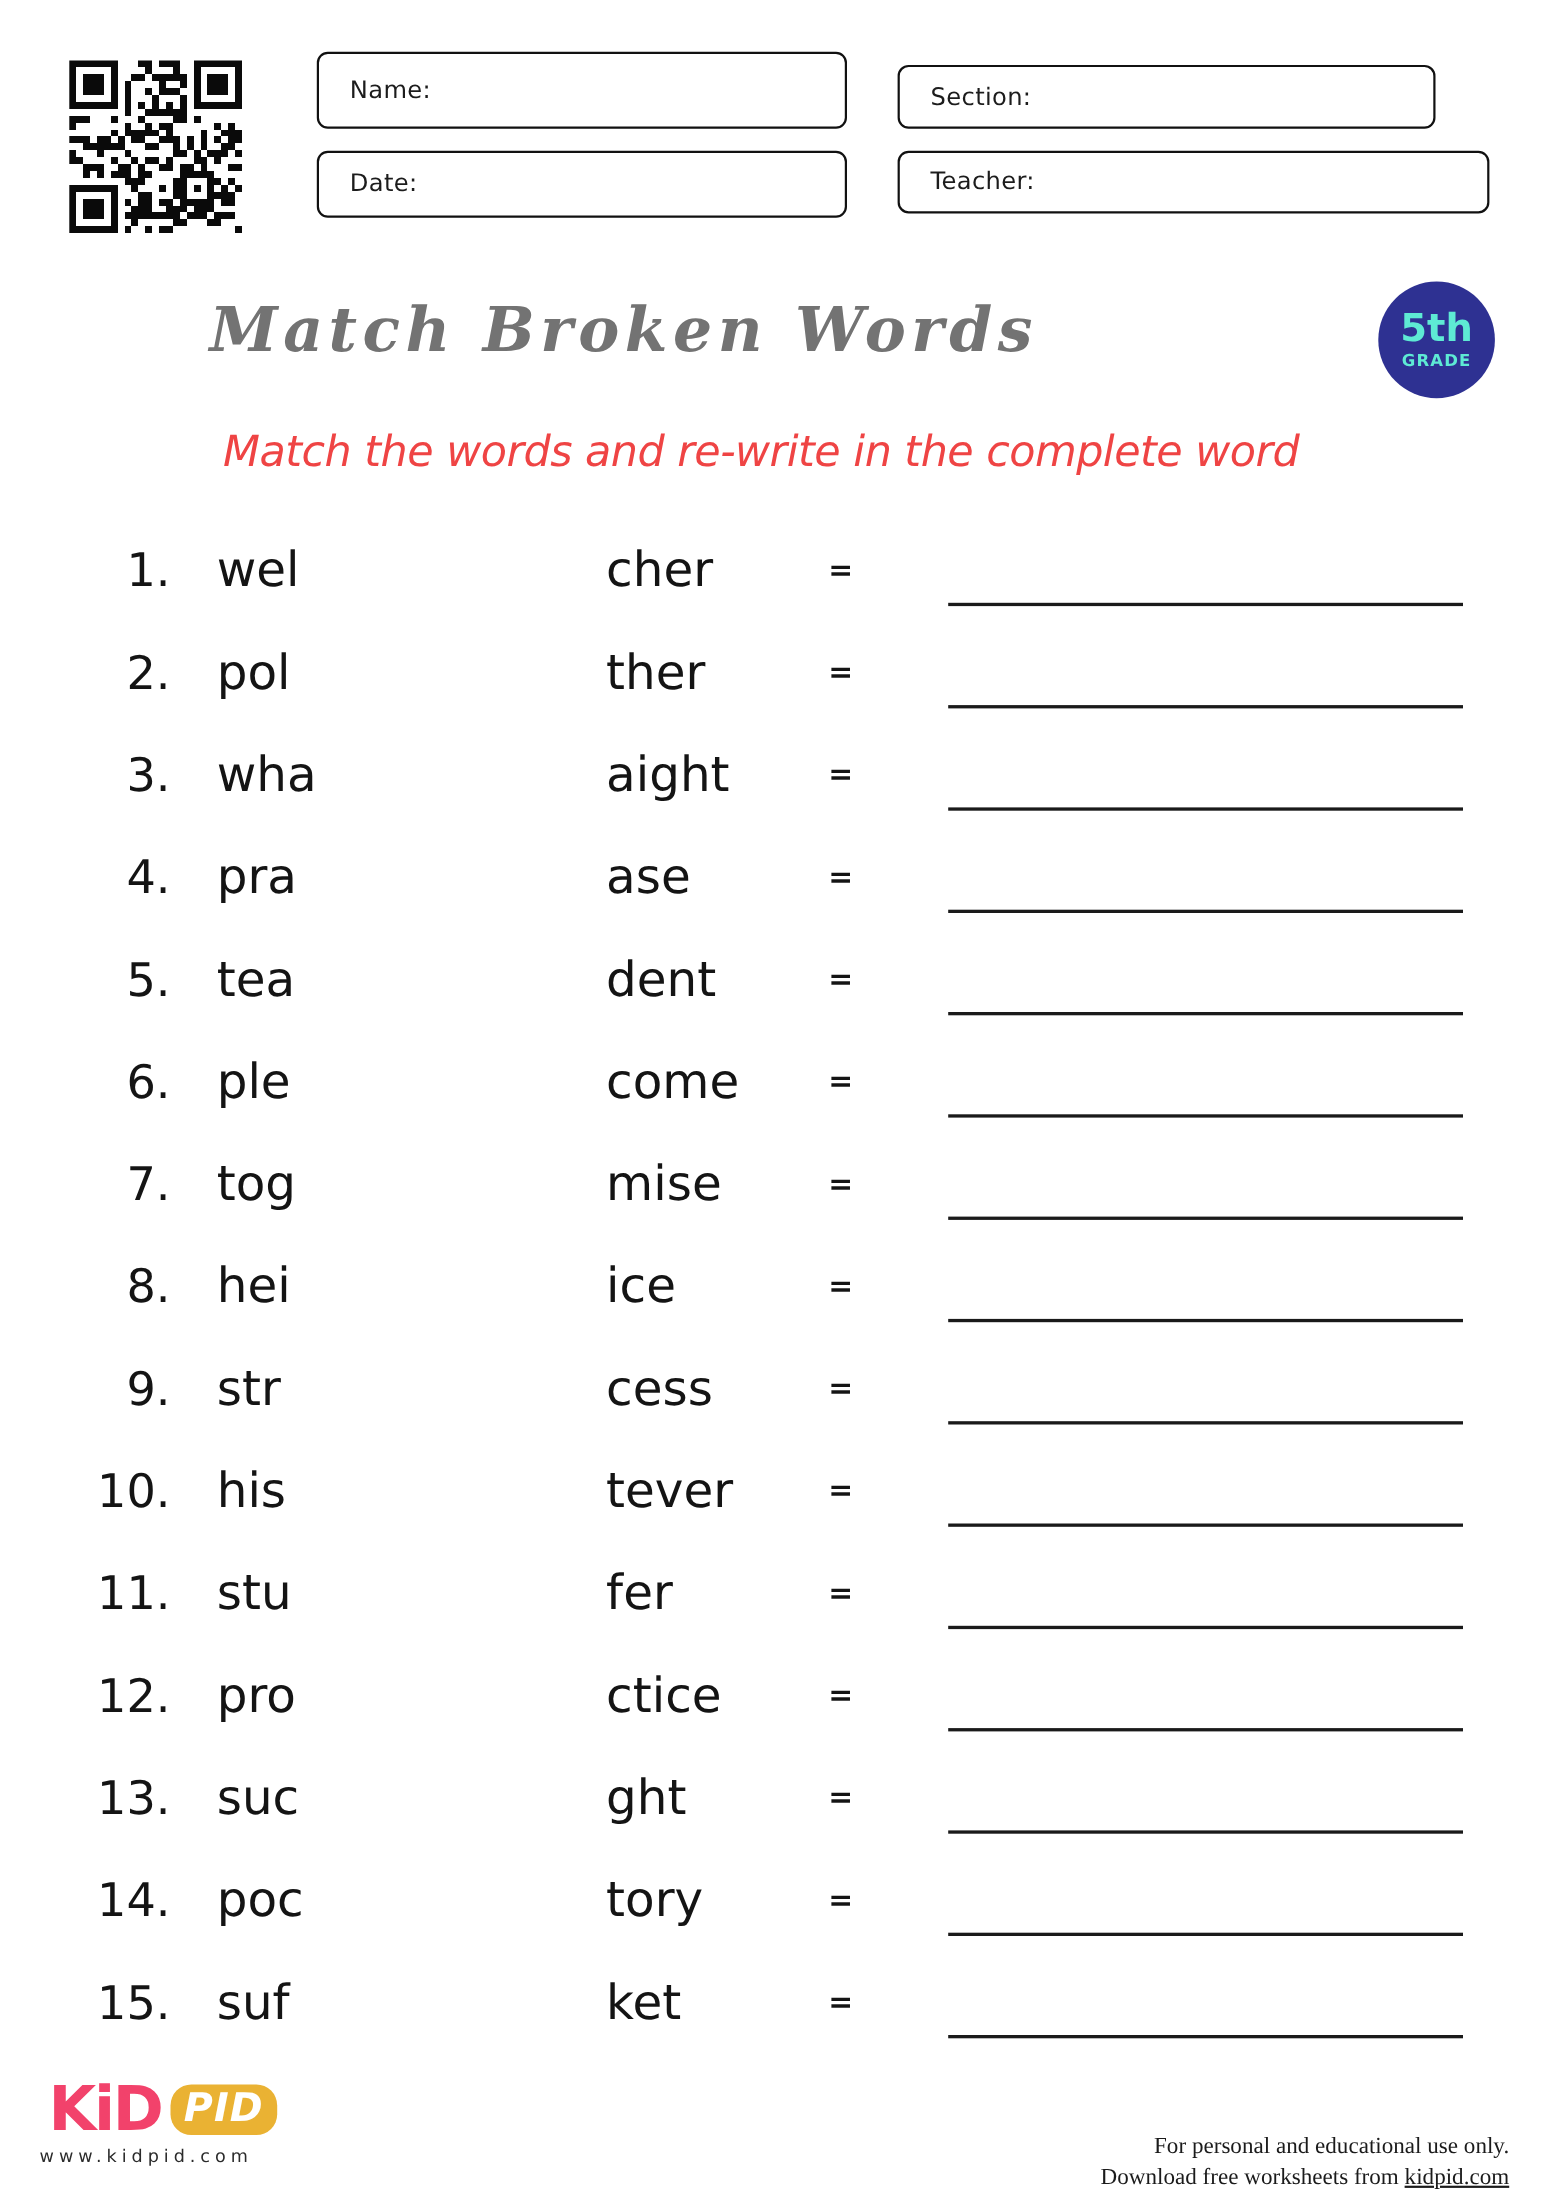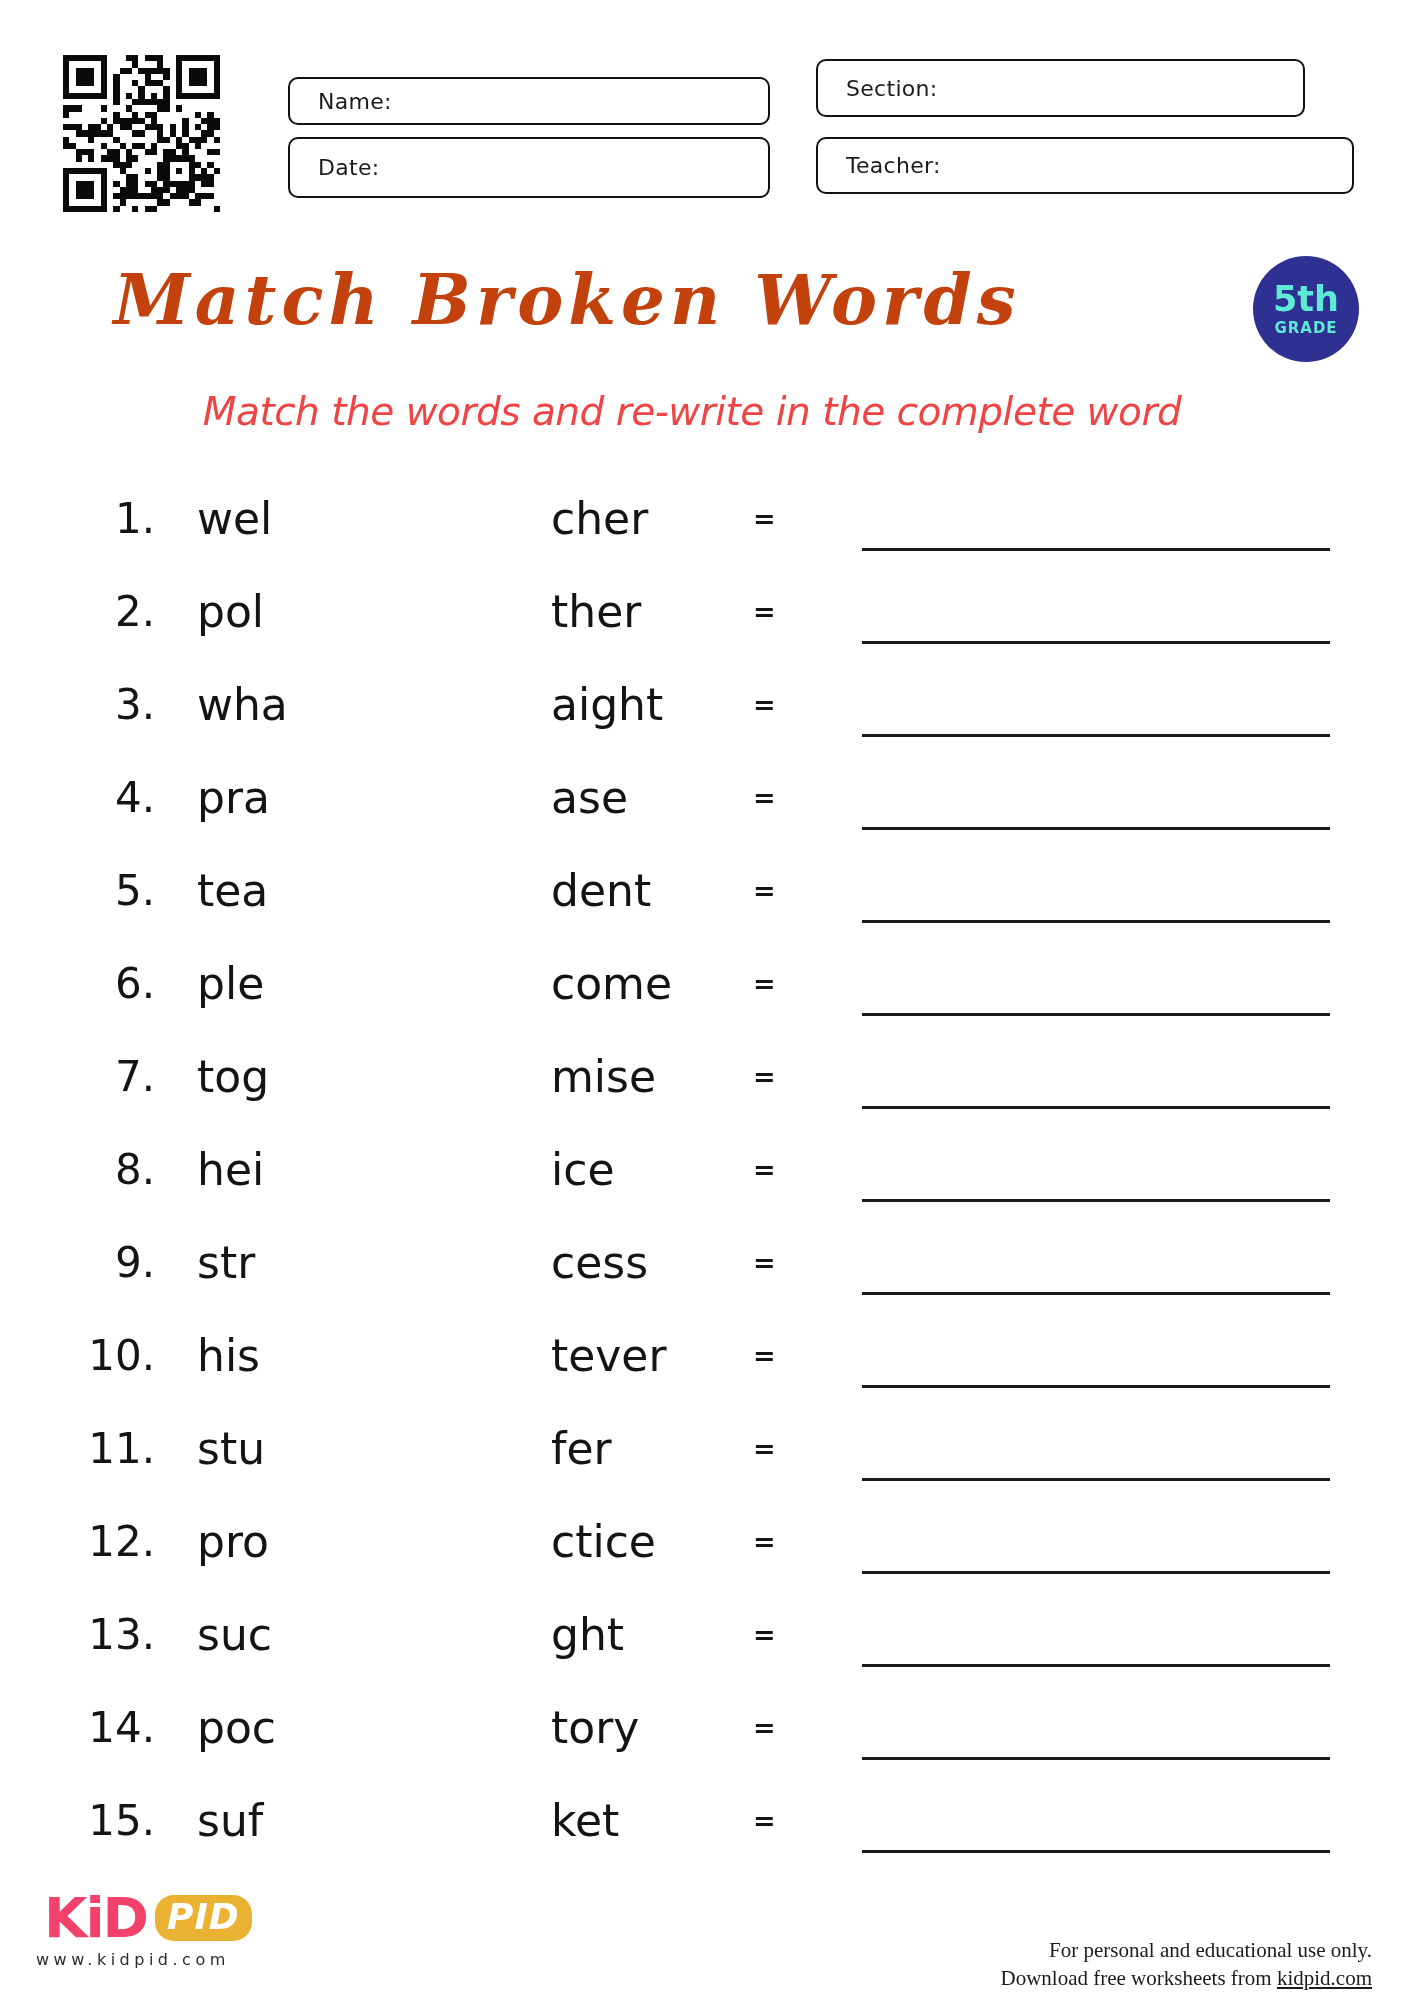--- a/index.html
+++ b/index.html
@@ -10,30 +10,30 @@
   }
   
   .qr{position:absolute;left:63px;top:55px;width:157px;height:157px;}
   .qr svg{width:100%;height:100%;display:block;}
   
   .field{
     position:absolute;border:2.5px solid #111;border-radius:10px;
     display:flex;align-items:center;background:#fff;box-sizing:border-box;
   }
   .field span{padding-left:28px;font-size:22px;color:#1c1c1c;letter-spacing:.3px;}
-  .f-name   {left:288px;top:77px; width:482px;height:48px;}
+  .f-name   {left:288px;top:47px; width:482px;height:70px;}
   .f-section{left:816px;top:59px; width:489px;height:58px;}
   .f-date   {left:288px;top:137px;width:482px;height:61px;}
   .f-teacher{left:816px;top:137px;width:538px;height:57px;}
   
   .title{
     position:absolute;left:0;top:240px;width:1160px;height:120px;line-height:120px;
     text-align:center;padding-right:26px;box-sizing:border-box;
     font-family:"DejaVu Serif",serif;font-style:italic;font-weight:bold;
-    font-size:69px;letter-spacing:5px;color:#c2410c;white-space:nowrap;
+    font-size:56px;letter-spacing:5px;color:#737373;white-space:nowrap;
   }
   .badge{
     position:absolute;left:1253px;top:256px;width:106px;height:106px;border-radius:50%;
     background:#2e3192;color:#5eead4;display:flex;flex-direction:column;
     align-items:center;justify-content:center;text-align:left;
   }
   .badge .b1{font-size:35px;font-weight:bold;line-height:1;}
   .badge .b2{font-size:15px;font-weight:bold;letter-spacing:1px;line-height:1;margin-top:4px;}
   
   .subtitle{

